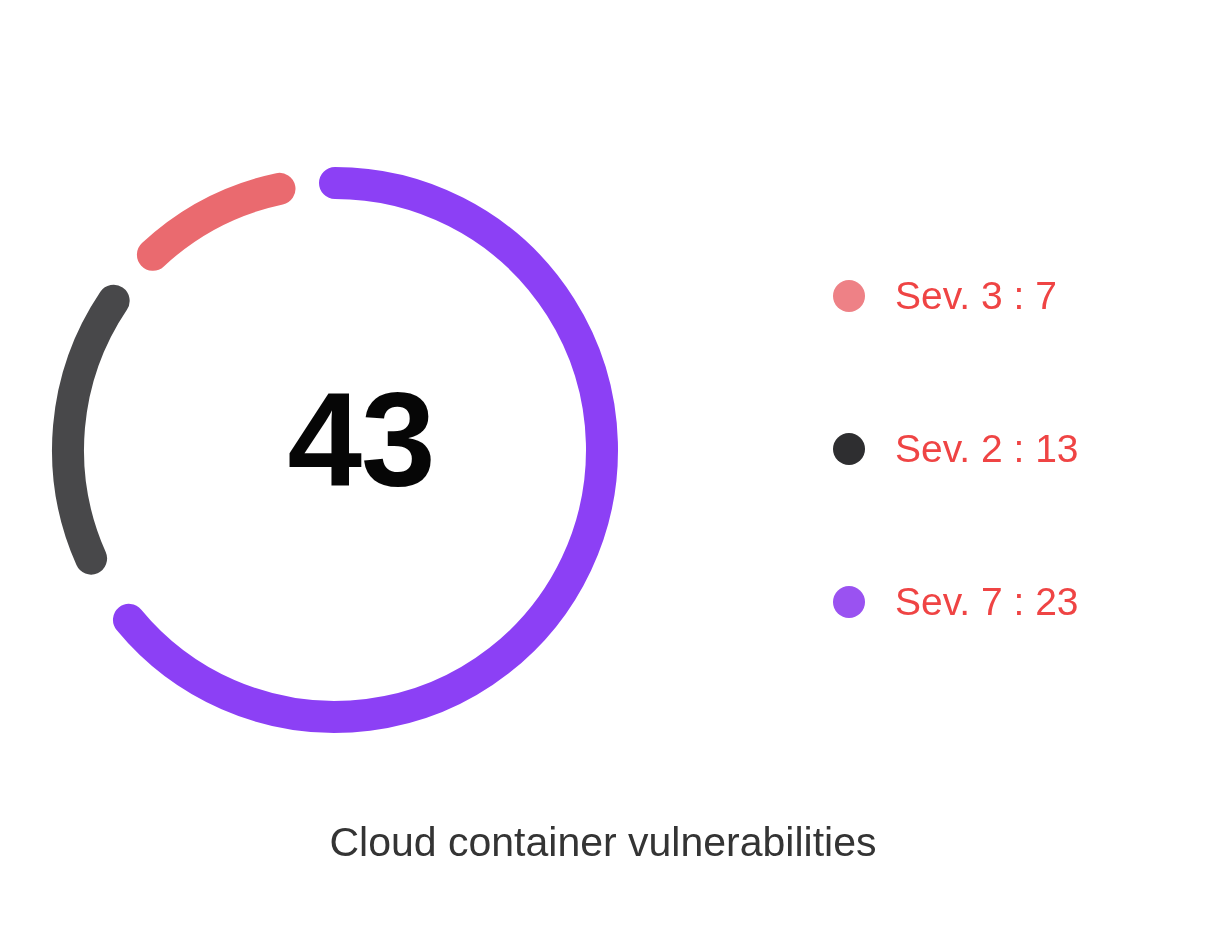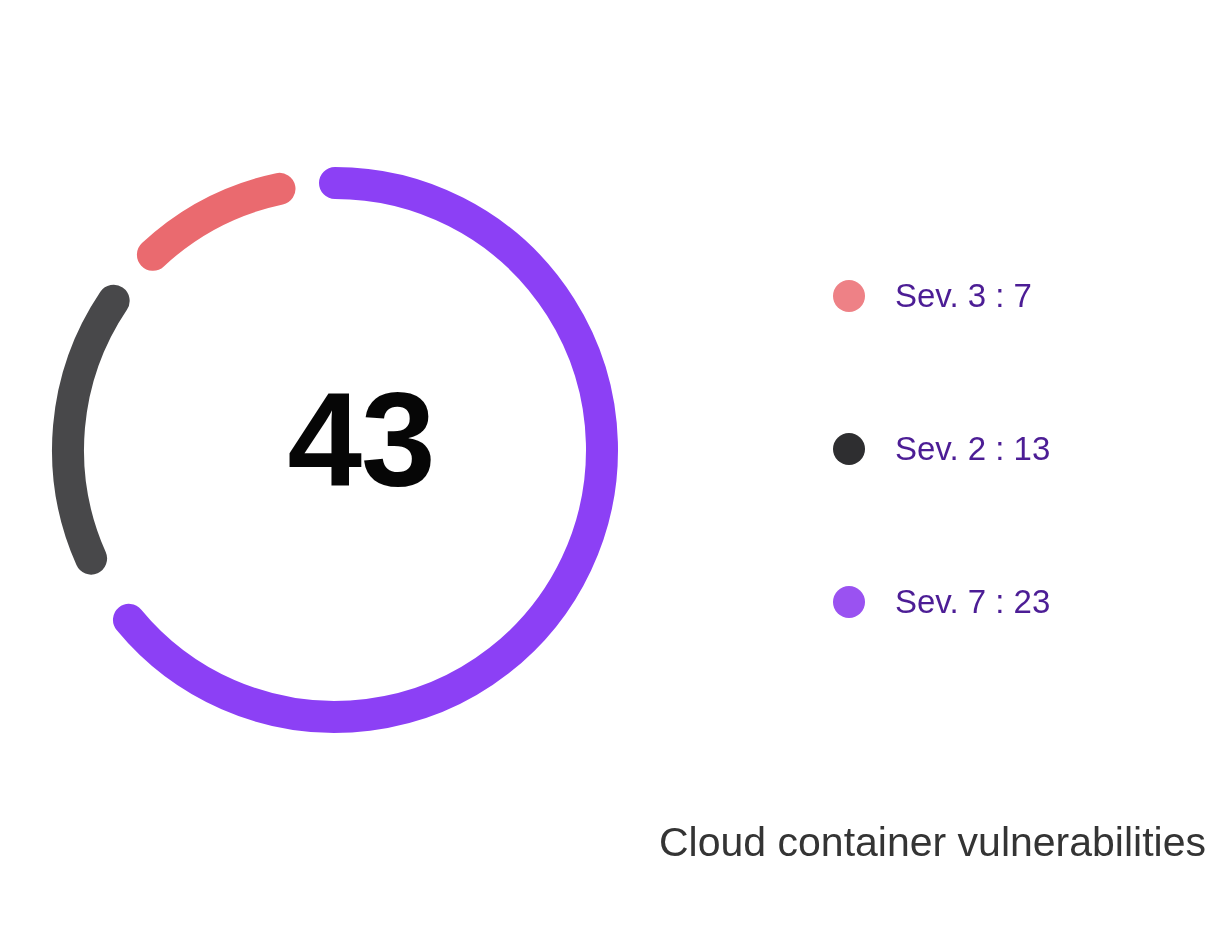--- a/index.html
+++ b/index.html
@@ -43,30 +43,30 @@
     height: 48px;
   }
   .legend-dot {
     width: 32px;
     height: 32px;
     border-radius: 50%;
     flex: 0 0 32px;
   }
   .legend-label {
     margin-left: 30px;
-    font-size: 33px;
-    color: #4c1d95;
+    font-size: 39px;
+    color: #ef4444;
     white-space: nowrap;
   }
   .chart-title {
     position: absolute;
     left: 0;
     right: 0;
     top: 818px;
-    text-align: right;
+    text-align: center;
     font-size: 41px;
     line-height: 1.2;
     font-weight: 400;
     color: #343434;
   }
 </style>
 </head>
 <body>
 
 <svg class="chart-svg" id="donut-svg" viewBox="0 0 1206 948">

